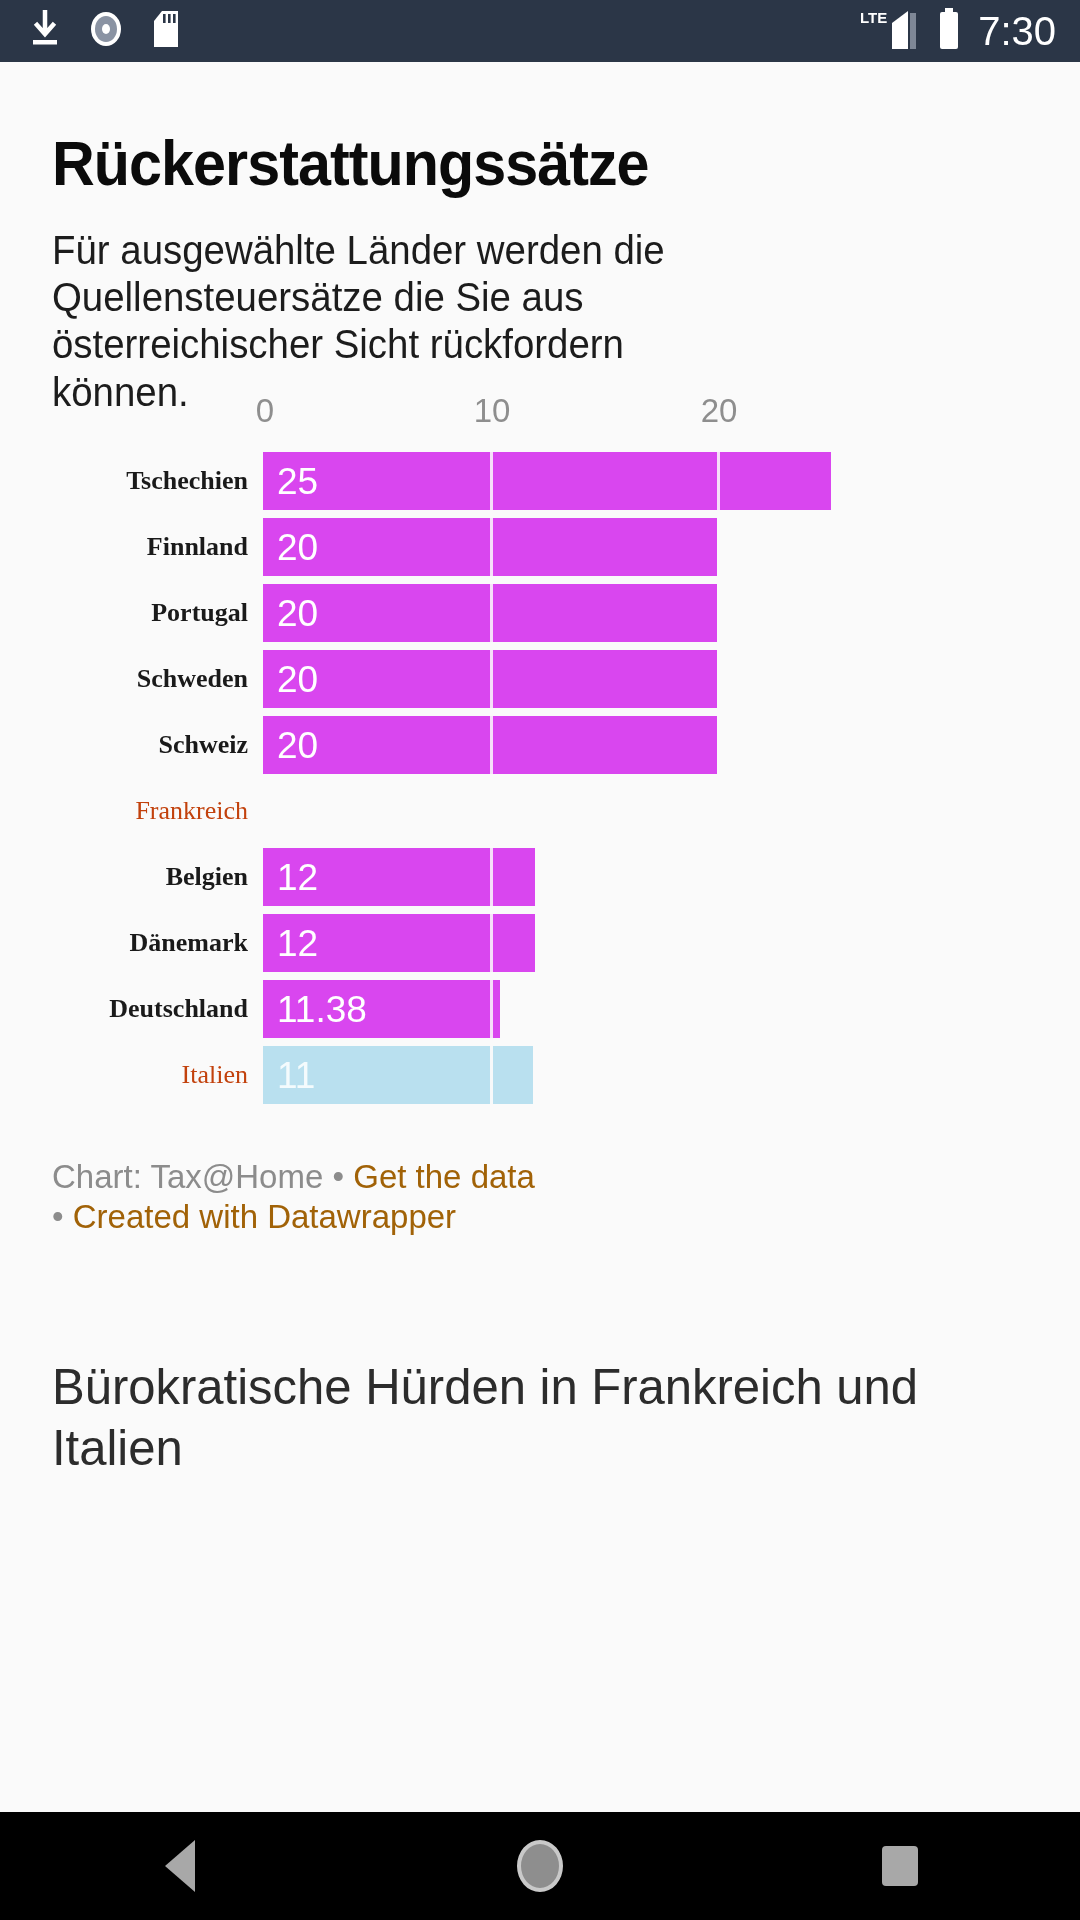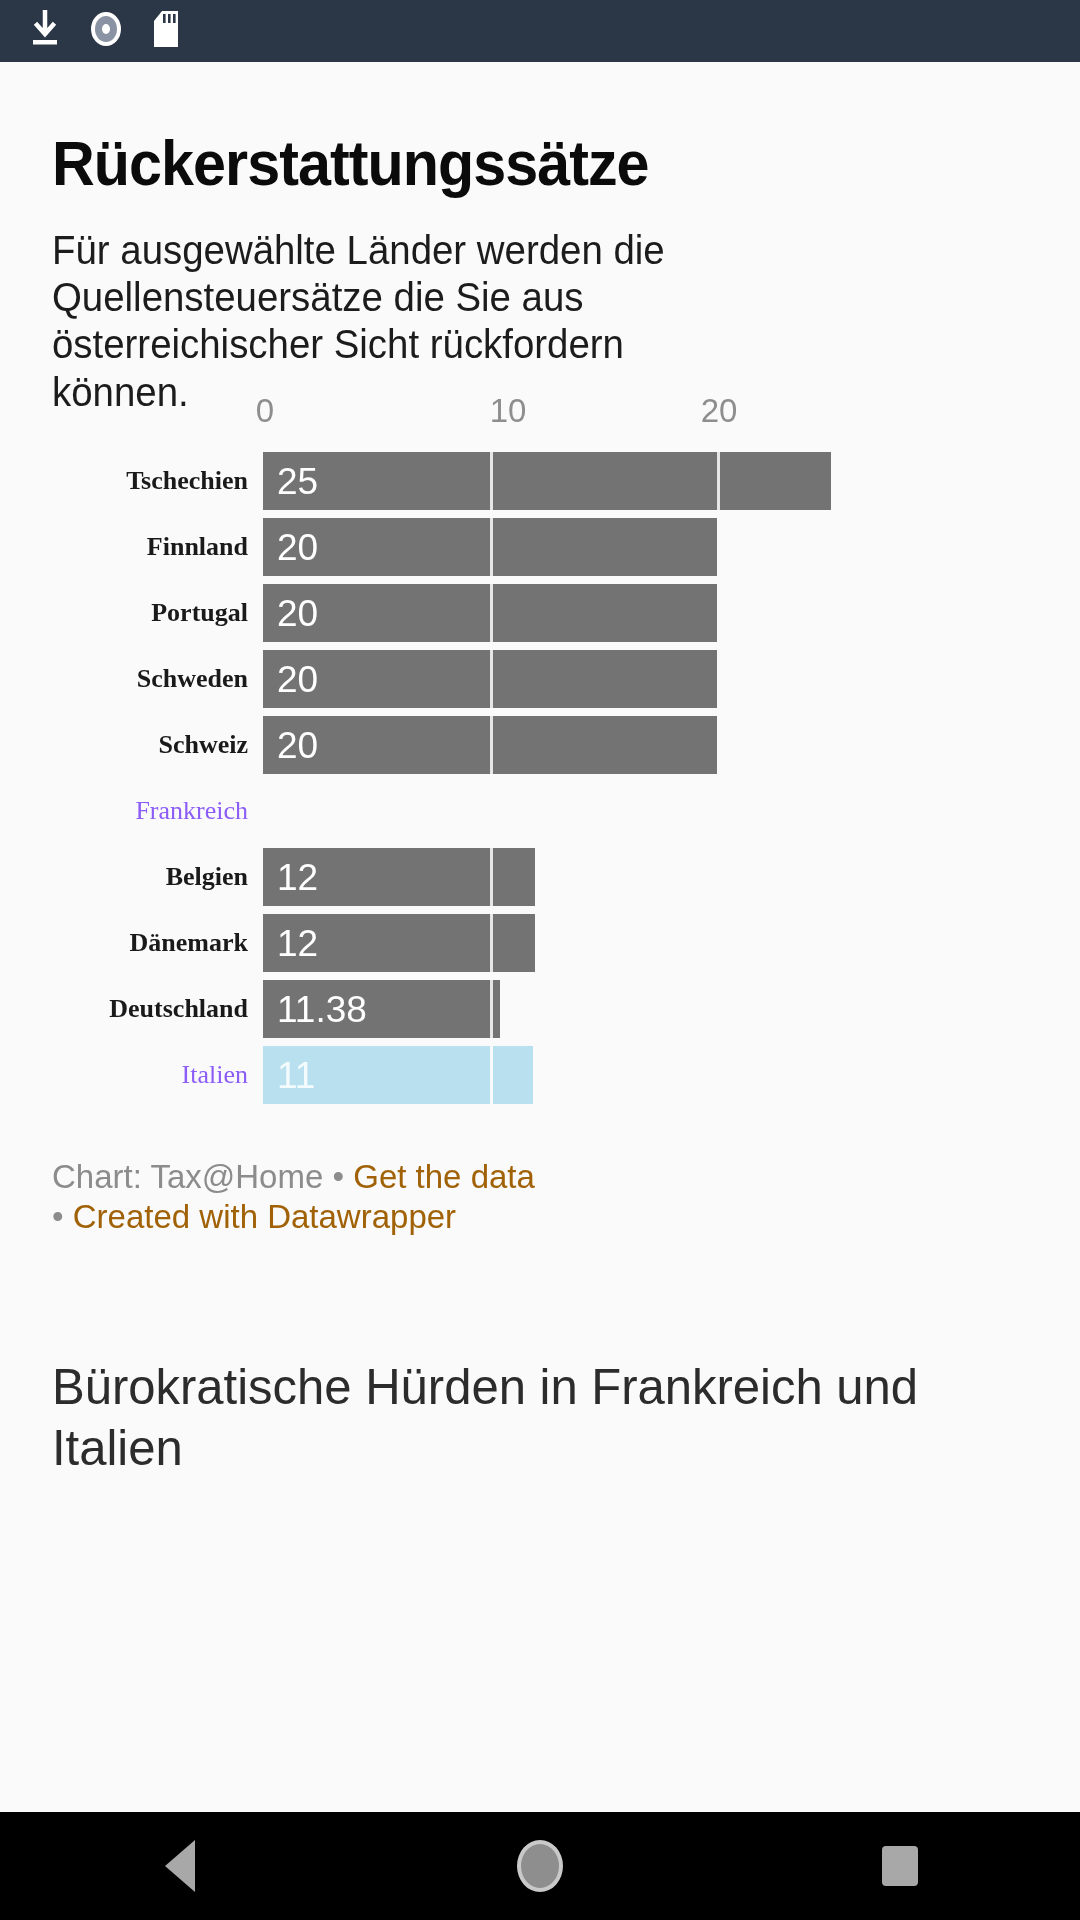--- a/index.html
+++ b/index.html
@@ -46,23 +46,23 @@
     font-family:"Liberation Sans Narrow","Liberation Sans",sans-serif;
     transform:translateX(-50%);
   }
   .rows{ position:relative; margin-top:10px; }
   .row{ position:relative; height:66px; margin-bottom:0px; }
   .lbl{
     position:absolute; right:calc(100% - 248px); top:50%; transform:translateY(-50%);
     font-size:26px; white-space:nowrap; color:#1a1a1a; font-weight:bold;
     font-family:Liberation Serif, serif;
   }
-  .row.muted .lbl{ font-weight:normal; color:#8b5cf6;margin-left:42px; }
+  .row.muted .lbl{ font-weight:normal; color:#c2410c;margin-left:42px; }
   .bar{
-    position:absolute; left:263px; top:4px; height:58px; background:#737373;
+    position:absolute; left:263px; top:4px; height:58px; background:#d946ef;
   }
   .row.muted .bar{ background:#b9e0ef; }
   .barval{
     position:absolute; left:14px; top:50%; transform:translateY(-50%);
     font-size:37px; color:#ffffff; line-height:1;
     font-family:"Liberation Sans Narrow","Liberation Sans",sans-serif;
   }
   .row.muted .barval{ color:#f4fbfd; }
   .gridline{
     position:absolute; top:4px; height:58px; width:3px; background:#fafafa; opacity:.85;
@@ -124,32 +124,48 @@
       </span>
       <span>
         <svg width="32" height="40" viewBox="0 0 32 40">
             <path d="M4 12 L12 2 H28 V38 H4 Z" fill="#fff"></path>
             <rect x="13" y="5" width="2.6" height="9" fill="#2b3647"></rect>
             <rect x="18" y="5" width="2.6" height="9" fill="#2b3647"></rect>
             <rect x="23" y="5" width="2.6" height="9" fill="#2b3647"></rect>
           </svg>
       </span>
     </div>
+    <div class="sb-right">
+      <span>
+        <svg width="62" height="44" viewBox="0 0 62 44">
+          <text x="2" y="16" fill="#ffffff" font-size="15" font-family="Liberation Sans, sans-serif" font-weight="bold">LTE</text>
+          <path d="M34 42 L34 16 L50 4 L50 42 Z" fill="#ffffff"></path>
+          <path d="M52 42 L52 6 L58 6 L58 42 Z" fill="#7e8796"></path>
+        </svg>
+      </span>
+      <span>
+        <svg width="26" height="44" viewBox="0 0 26 44">
+            <rect x="9" y="1" width="8" height="4" fill="#fff"></rect>
+            <rect x="4" y="5" width="18" height="37" rx="2" fill="#fff"></rect>
+          </svg>
+      </span>
+      <span class="sb-clock">7:30</span>
+    </div>
   </div>
 
   <div class="content">
 
     <div class="headline">Rückerstattungssätze</div>
 
     <div class="subtitle">Für ausgewählte Länder werden die Quellensteuersätze die Sie aus österreichischer Sicht rückfordern können.</div>
 
     <div class="chart">
       <div class="axis" id="axis">
           <span class="tick" style="left: 265px;">0</span>
-          <span class="tick" style="left: 508px;">10</span>
+          <span class="tick" style="left: 492px;">10</span>
           <span class="tick" style="left: 719px;">20</span>
         </div>
       <div class="rows" id="rows">
           <div class="row">
             <span class="lbl">Tschechien</span>
             <div class="bar" style="width: 567.5px;">
               <span class="barval">25</span>
               <div class="gridline" style="left: 227px; top: 0px;"></div>
               <div class="gridline" style="left: 454px; top: 0px;"></div>
             </div>

